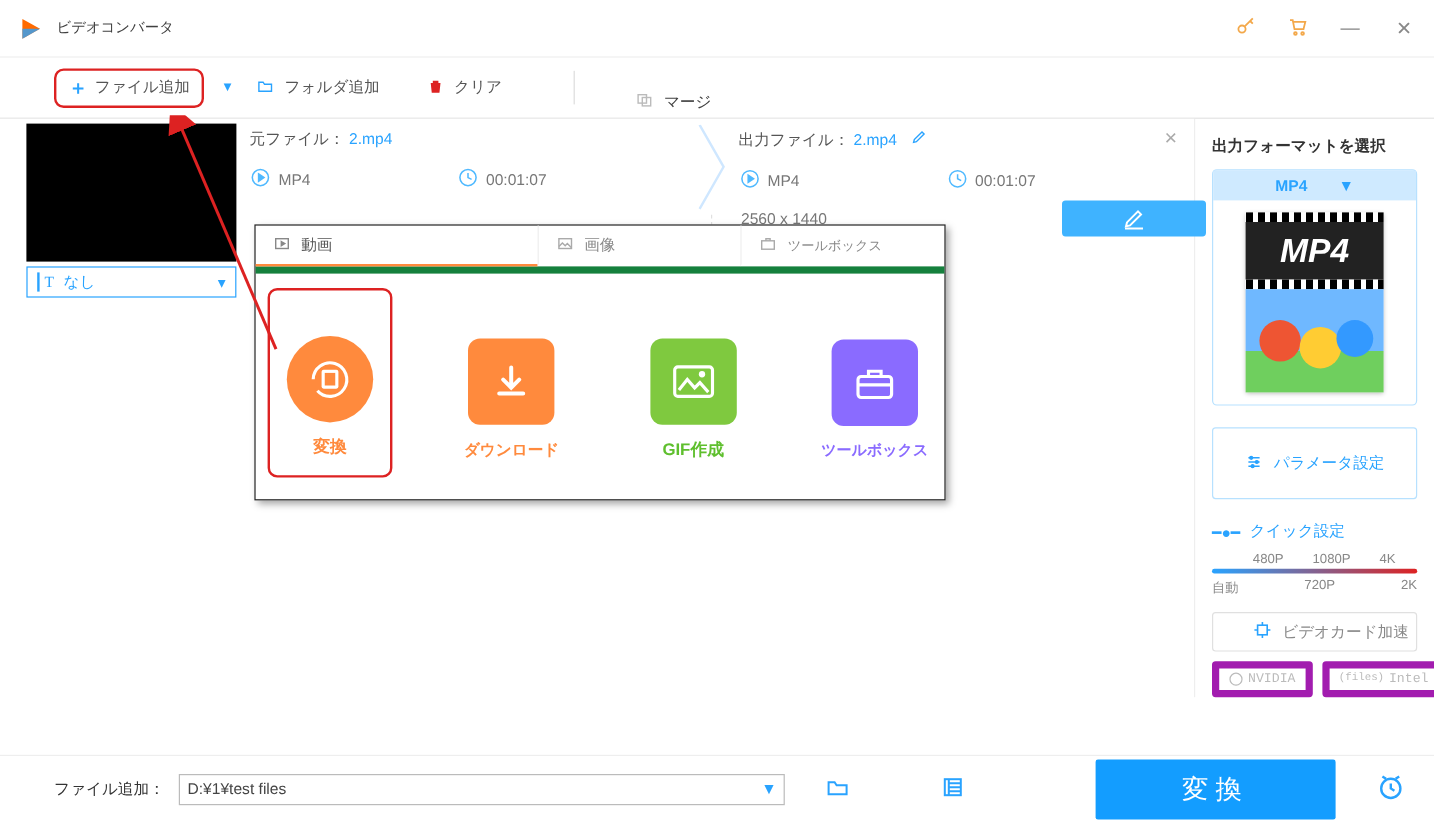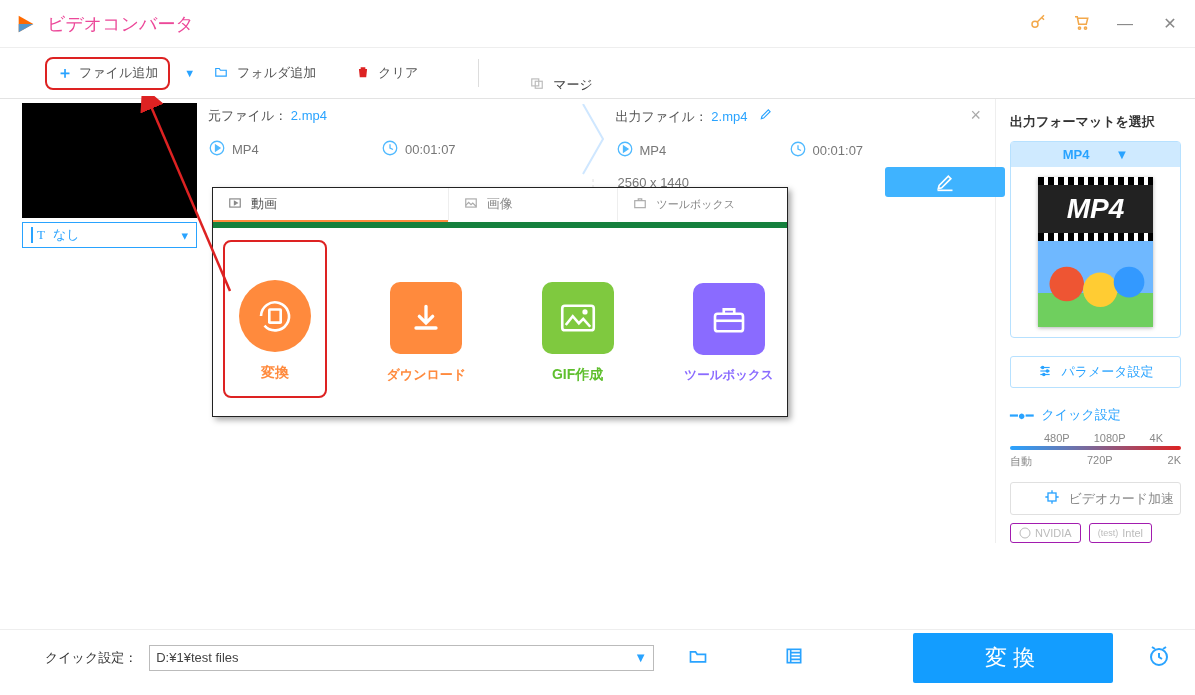--- a/index.html
+++ b/index.html
@@ -1,20 +1,20 @@
 <!DOCTYPE html>
 <html><head>
 <meta charset="utf-8">
 <style>
 * { box-sizing: border-box; margin: 0; padding: 0; }
 body { font-family: "Meiryo", "MS PGothic", sans-serif; font-size: 13px; color: #333; background: #fff; width: 1195px; height: 695px; position: relative; overflow: hidden; }
 
 .titlebar { height: 48px; display: flex; align-items: center; padding: 0 15px; border-bottom: 1px solid #eee; }
 .logo-tri { width: 22px; height: 22px; margin-right: 10px; }
-.title-text { color: #ec4899; font-size: 18px; text-align: right; }
+.title-text { color: #404040; font-size: 12px; text-align: right; }
 .titlebar-right { margin-left: auto; display: flex; align-items: center; gap: 25px; }
 .tb-icon { color: #f59e0b; cursor: pointer; }
 .win-btn { color: #888; font-size: 16px; cursor: pointer; width: 20px; text-align: center; }
 
 .toolbar { height: 50px; display: flex; align-items: center; padding: 0 25px; gap: 10px; margin-left: 20px; }
 .add-file-frame { border: 2.5px solid #d22; border-radius: 8px; padding: 4px 10px; display: inline-flex; align-items: center; gap: 6px; }
 .plus-ico { color: #29a3ff; font-weight: bold; font-size: 16px; }
 .add-file-lbl { color: #555; font-size: 13px; }
 .drop-arw { color: #29a3ff; font-size: 11px; margin: 0 8px 0 4px; }
 .tb-item { display: inline-flex; align-items: center; gap: 8px; color: #555; margin-right: 30px; cursor: pointer; }
@@ -63,29 +63,29 @@
 
 
 .sidebar { width:200px; border-left:1px solid #eee; padding:14px 14px 0 14px; }
 .side-hdr { font-weight:bold; color:#333; font-size:13px; margin-bottom:10px; }
 .fmt-panel { border:1.5px solid #b7e1ff; border-radius:4px; padding:0 0 8px 0; margin-bottom:18px; }
 .fmt-head { background:#cfeaff; color:#29a3ff; text-align:center; padding:5px 0; font-weight:bold; display:flex; align-items:center; justify-content:center; gap:26px; }
 .fmt-thumb { margin:10px auto 2px; width:115px; height:150px; background:#fff; box-shadow:0 1px 4px rgba(0,0,0,0.3); display:flex; flex-direction:column; }
 .fmt-strip { height:8px; background:repeating-linear-gradient(90deg,#000 0 6px,#fff 6px 10px); }
 .fmt-mp4 { background:#222; color:#fff; text-align:center; font-size:28px; font-weight:bold; padding:8px 0; font-style:italic; }
 .fmt-img { flex:1; background:linear-gradient(#6fb8ff 0 60%, #6fcf5e 60% 100%); }
-.param-btn { border:1.5px solid #b7e1ff; padding:6px; text-align:center; color:#29a3ff; border-radius:3px; margin-bottom:18px; display:flex; align-items:center; justify-content:center; gap:8px; cursor:pointer; }
+.param-btn { border:1.5px solid #b7e1ff; padding:20px; text-align:center; color:#29a3ff; border-radius:3px; margin-bottom:18px; display:flex; align-items:center; justify-content:center; gap:8px; cursor:pointer; }
 .quick-lbl { color:#29a3ff; display:flex; align-items:center; gap:8px; margin-bottom:8px; }
 .res-marks { position:relative; height:34px; font-size:11px; color:#888; }
 .res-top { display:flex; justify-content:space-between; padding:0 18px 0 34px;text-align:center; }
 .res-line { height:4px; background:linear-gradient(90deg,#29a3ff 0%, #d22 100%); border-radius:2px; margin:2px 0 4px; }
 .res-bot { display:flex; justify-content:space-between; }
 .gpu-row { border:1px solid #e0e0e0; border-radius:3px; padding:6px; color:#888; text-align:center; margin-top:16px; display:flex; align-items:center; gap:8px;justify-content:flex-end; }
 .badge-row { display:flex; gap:8px; margin-top:8px; }
-.badge { border:1px solid #a21caf; border-radius:3px; color:#bbb; font-size:11px; padding:3px 8px; display:flex; align-items:center; gap:4px;}
+.badge { border:6px solid #a21caf; border-radius:3px; color:#bbb; font-size:11px; padding:3px 8px; display:flex; gap:4px;font-family:Liberation Mono, monospace;}
 
 
 .bottombar { position:absolute; left:0; right:0; bottom:10px; height:56px; border-top:1px solid #eee; display:flex; align-items:center; padding:0 24px 0 45px; gap:12px; }
 .out-lbl { color:#333; }
 .out-sel { flex:0 0 505px; border:1px solid #bbb; height:26px; display:flex; align-items:center; padding:0 6px; color:#444; }
 .out-sel .arrw { margin-left:auto; color:#29a3ff; }
 .bot-ico { color:#29a3ff; width:24px; text-align:center; margin-left:20px; cursor:pointer; }
 .convert-btn { margin-left:auto; background:#139dff; color:#fff; width:200px; height:50px; display:flex; align-items:center; justify-content:center; font-size:22px; letter-spacing:6px; border-radius:2px; cursor:pointer; }
 .alarm { color:#29a3ff; margin-left:22px; }
 
@@ -277,21 +277,21 @@
       <span>ビデオカード加速</span>
     </div>
     <div class="badge-row">
       <div class="badge">
           <svg width="12" height="12">
             <circle cx="6" cy="6" r="5" fill="none" stroke="#bbb"></circle>
           </svg>
           <span>NVIDIA</span>
         </div>
       <div class="badge">
-          <span style="font-size:9px">(test)</span>
+          <span style="font-size:9px">(files)</span>
           <span>Intel</span>
         </div>
     </div>
   </div>
 </div>
 
 <div class="popup">
   <div class="popup-tabs">
     <div class="popup-tab active">
       <span><svg width="16" height="14" viewBox="0 0 24 24" fill="none" stroke="#888" stroke-width="2">
@@ -360,21 +360,21 @@
 <svg class="ann-arrow" width="130" height="210">
   <defs>
       <marker id="ah" markerWidth="10" markerHeight="10" refX="2" refY="5" orient="auto">
         <path d="M0 0 L10 5 L0 10 z" fill="#d22"></path>
       </marker>
     </defs>
   <line x1="110" y1="195" x2="30" y2="8" stroke="#d22" stroke-width="2.5" marker-end="url(#ah)"></line>
 </svg>
 
 <div class="bottombar">
-  <span class="out-lbl">クイック設定：</span>
+  <span class="out-lbl">ファイル追加：</span>
   <div class="out-sel">
     <span>D:¥1¥test files</span>
     <span class="arrw">▼</span>
   </div>
   <span class="bot-ico"><svg width="22" height="20" viewBox="0 0 24 24" fill="none" stroke="#29a3ff" stroke-width="2">
         <path d="M3 7h6l2 3h10v9H3z"></path>
       </svg></span>
   <span class="bot-ico" style="margin-left:60px"><svg width="22" height="20" viewBox="0 0 24 24" fill="none" stroke="#29a3ff" stroke-width="2">
         <rect x="4" y="4" width="16" height="16"></rect>
         <path d="M8 4v16M8 8h12M8 12h12M8 16h12"></path>

